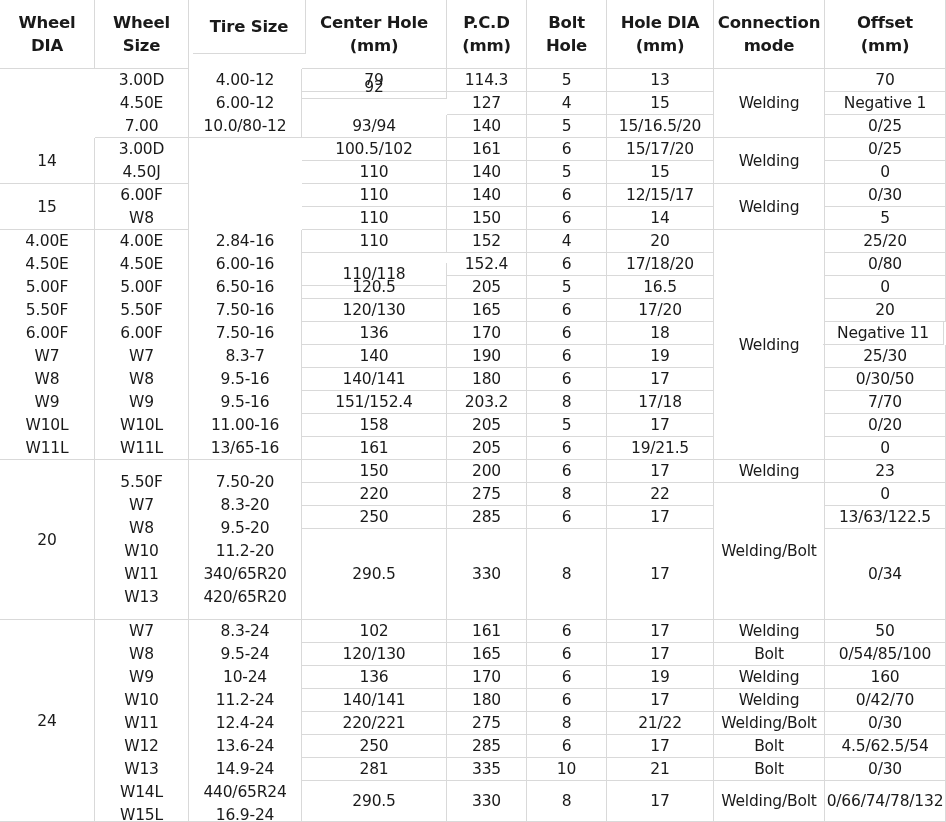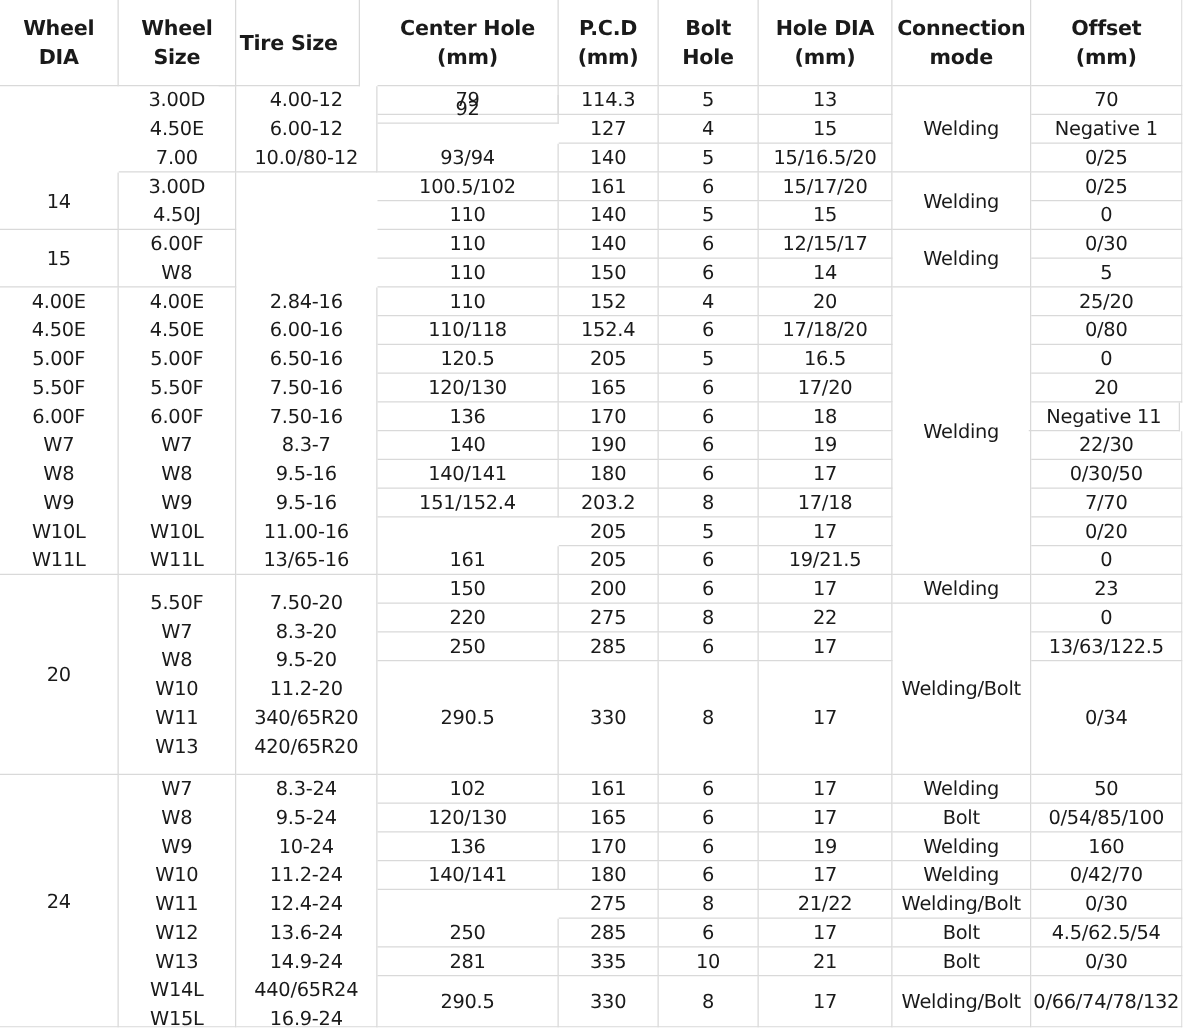--- a/index.html
+++ b/index.html
@@ -12,21 +12,21 @@
   .hdr { font-weight: bold; font-size: 16.5px; line-height: 23px; white-space: normal; }
   .stack { flex-direction: column; justify-content: center; line-height: 23px; }
   .stack span { display: block; height: 23px; line-height: 23px; }
 </style>
 </head>
 <body>
 
 <div id="table">
     <div class="cell hdr" style="left: 0px; top: 0px; width: 95px; height: 69px;">Wheel DIA</div>
     <div class="cell hdr" style="left: 95px; top: 0px; width: 94px; height: 69px;">Wheel Size</div>
-    <div class="cell hdr" style="left: 175px; top: 0px; width: 113px; height: 69px;">Tire Size</div>
+    <div class="cell hdr" style="left: 193px; top: 0px; width: 113px; height: 54px;">Tire Size</div>
     <div class="cell hdr" style="left: 302px; top: 0px; width: 145px; height: 69px;">Center Hole<br>(mm)</div>
     <div class="cell hdr" style="left: 447px; top: 0px; width: 80px; height: 69px;">P.C.D<br>(mm)</div>
     <div class="cell hdr" style="left: 527px; top: 0px; width: 80px; height: 69px;">Bolt Hole</div>
     <div class="cell hdr" style="left: 607px; top: 0px; width: 107px; height: 69px;">Hole DIA<br>(mm)</div>
     <div class="cell hdr" style="left: 714px; top: 0px; width: 111px; height: 69px;">Connection<br>mode</div>
     <div class="cell hdr" style="left: 825px; top: 0px; width: 121px; height: 69px;">Offset<br>(mm)</div>
     <div class="cell stack" style="left: 95px; top: 69px; width: 94px; height: 69px;">
       <span>3.00D</span>
       <span>4.50E</span>
       <span>7.00</span>
@@ -118,21 +118,21 @@
       <span>9.5-16</span>
       <span>9.5-16</span>
       <span>11.00-16</span>
       <span>13/65-16</span>
     </div>
     <div class="cell" style="left: 302px; top: 230px; width: 145px; height: 23px;">110</div>
     <div class="cell" style="left: 447px; top: 230px; width: 80px; height: 23px;">152</div>
     <div class="cell" style="left: 527px; top: 230px; width: 80px; height: 23px;">4</div>
     <div class="cell" style="left: 607px; top: 230px; width: 107px; height: 23px;">20</div>
     <div class="cell" style="left: 825px; top: 230px; width: 121px; height: 23px;">25/20</div>
-    <div class="cell" style="left: 302px; top: 253px; width: 145px; height: 23px;">110/118</div>
+    <div class="cell" style="left: 302px; top: 263px; width: 145px; height: 23px;">110/118</div>
     <div class="cell" style="left: 447px; top: 253px; width: 80px; height: 23px;">152.4</div>
     <div class="cell" style="left: 527px; top: 253px; width: 80px; height: 23px;">6</div>
     <div class="cell" style="left: 607px; top: 253px; width: 107px; height: 23px;">17/18/20</div>
     <div class="cell" style="left: 825px; top: 253px; width: 121px; height: 23px;">0/80</div>
     <div class="cell" style="left: 302px; top: 276px; width: 145px; height: 23px;">120.5</div>
     <div class="cell" style="left: 447px; top: 276px; width: 80px; height: 23px;">205</div>
     <div class="cell" style="left: 527px; top: 276px; width: 80px; height: 23px;">5</div>
     <div class="cell" style="left: 607px; top: 276px; width: 107px; height: 23px;">16.5</div>
     <div class="cell" style="left: 825px; top: 276px; width: 121px; height: 23px;">0</div>
     <div class="cell" style="left: 302px; top: 299px; width: 145px; height: 23px;">120/130</div>
@@ -142,31 +142,32 @@
     <div class="cell" style="left: 825px; top: 299px; width: 121px; height: 23px;">20</div>
     <div class="cell" style="left: 302px; top: 322px; width: 145px; height: 23px;">136</div>
     <div class="cell" style="left: 447px; top: 322px; width: 80px; height: 23px;">170</div>
     <div class="cell" style="left: 527px; top: 322px; width: 80px; height: 23px;">6</div>
     <div class="cell" style="left: 607px; top: 322px; width: 107px; height: 23px;">18</div>
     <div class="cell" style="left: 823px; top: 322px; width: 121px; height: 23px;">Negative 11</div>
     <div class="cell" style="left: 302px; top: 345px; width: 145px; height: 23px;">140</div>
     <div class="cell" style="left: 447px; top: 345px; width: 80px; height: 23px;">190</div>
     <div class="cell" style="left: 527px; top: 345px; width: 80px; height: 23px;">6</div>
     <div class="cell" style="left: 607px; top: 345px; width: 107px; height: 23px;">19</div>
-    <div class="cell" style="left: 825px; top: 345px; width: 121px; height: 23px;">22/30</div>
+    <div class="cell" style="left: 825px; top: 345px; width: 121px; height: 23px;">25/30</div>
     <div class="cell" style="left: 302px; top: 368px; width: 145px; height: 23px;">140/141</div>
     <div class="cell" style="left: 447px; top: 368px; width: 80px; height: 23px;">180</div>
     <div class="cell" style="left: 527px; top: 368px; width: 80px; height: 23px;">6</div>
     <div class="cell" style="left: 607px; top: 368px; width: 107px; height: 23px;">17</div>
     <div class="cell" style="left: 825px; top: 368px; width: 121px; height: 23px;">0/30/50</div>
     <div class="cell" style="left: 302px; top: 391px; width: 145px; height: 23px;">151/152.4</div>
     <div class="cell" style="left: 447px; top: 391px; width: 80px; height: 23px;">203.2</div>
     <div class="cell" style="left: 527px; top: 391px; width: 80px; height: 23px;">8</div>
     <div class="cell" style="left: 607px; top: 391px; width: 107px; height: 23px;">17/18</div>
     <div class="cell" style="left: 825px; top: 391px; width: 121px; height: 23px;">7/70</div>
+    <div class="cell" style="left: 302px; top: 414px; width: 145px; height: 23px;">158</div>
     <div class="cell" style="left: 447px; top: 414px; width: 80px; height: 23px;">205</div>
     <div class="cell" style="left: 527px; top: 414px; width: 80px; height: 23px;">5</div>
     <div class="cell" style="left: 607px; top: 414px; width: 107px; height: 23px;">17</div>
     <div class="cell" style="left: 825px; top: 414px; width: 121px; height: 23px;">0/20</div>
     <div class="cell" style="left: 302px; top: 437px; width: 145px; height: 23px;">161</div>
     <div class="cell" style="left: 447px; top: 437px; width: 80px; height: 23px;">205</div>
     <div class="cell" style="left: 527px; top: 437px; width: 80px; height: 23px;">6</div>
     <div class="cell" style="left: 607px; top: 437px; width: 107px; height: 23px;">19/21.5</div>
     <div class="cell" style="left: 825px; top: 437px; width: 121px; height: 23px;">0</div>
     <div class="cell" style="left: 714px; top: 230px; width: 111px; height: 230px;">Welding</div>
@@ -249,20 +250,21 @@
     <div class="cell" style="left: 527px; top: 666px; width: 80px; height: 23px;">6</div>
     <div class="cell" style="left: 607px; top: 666px; width: 107px; height: 23px;">19</div>
     <div class="cell" style="left: 825px; top: 666px; width: 121px; height: 23px;">160</div>
     <div class="cell" style="left: 714px; top: 666px; width: 111px; height: 23px;">Welding</div>
     <div class="cell" style="left: 302px; top: 689px; width: 145px; height: 23px;">140/141</div>
     <div class="cell" style="left: 447px; top: 689px; width: 80px; height: 23px;">180</div>
     <div class="cell" style="left: 527px; top: 689px; width: 80px; height: 23px;">6</div>
     <div class="cell" style="left: 607px; top: 689px; width: 107px; height: 23px;">17</div>
     <div class="cell" style="left: 825px; top: 689px; width: 121px; height: 23px;">0/42/70</div>
     <div class="cell" style="left: 714px; top: 689px; width: 111px; height: 23px;">Welding</div>
+    <div class="cell" style="left: 302px; top: 712px; width: 145px; height: 23px;">220/221</div>
     <div class="cell" style="left: 447px; top: 712px; width: 80px; height: 23px;">275</div>
     <div class="cell" style="left: 527px; top: 712px; width: 80px; height: 23px;">8</div>
     <div class="cell" style="left: 607px; top: 712px; width: 107px; height: 23px;">21/22</div>
     <div class="cell" style="left: 825px; top: 712px; width: 121px; height: 23px;">0/30</div>
     <div class="cell" style="left: 714px; top: 712px; width: 111px; height: 23px;">Welding/Bolt</div>
     <div class="cell" style="left: 302px; top: 735px; width: 145px; height: 23px;">250</div>
     <div class="cell" style="left: 447px; top: 735px; width: 80px; height: 23px;">285</div>
     <div class="cell" style="left: 527px; top: 735px; width: 80px; height: 23px;">6</div>
     <div class="cell" style="left: 607px; top: 735px; width: 107px; height: 23px;">17</div>
     <div class="cell" style="left: 825px; top: 735px; width: 121px; height: 23px;">4.5/62.5/54</div>

